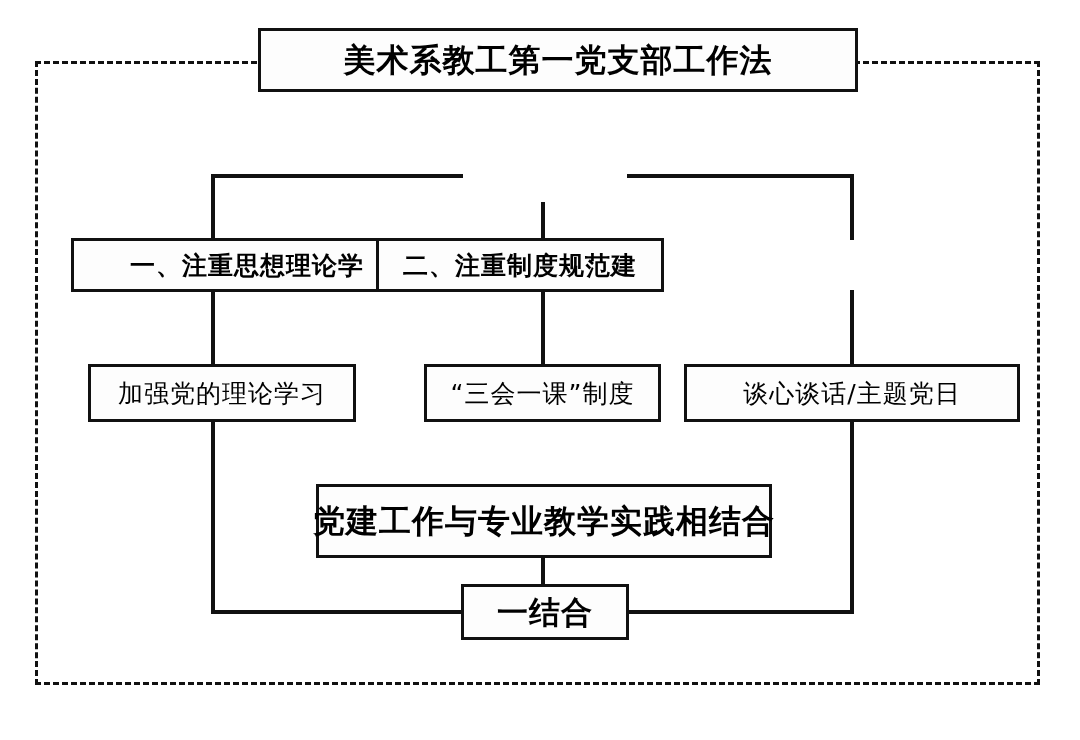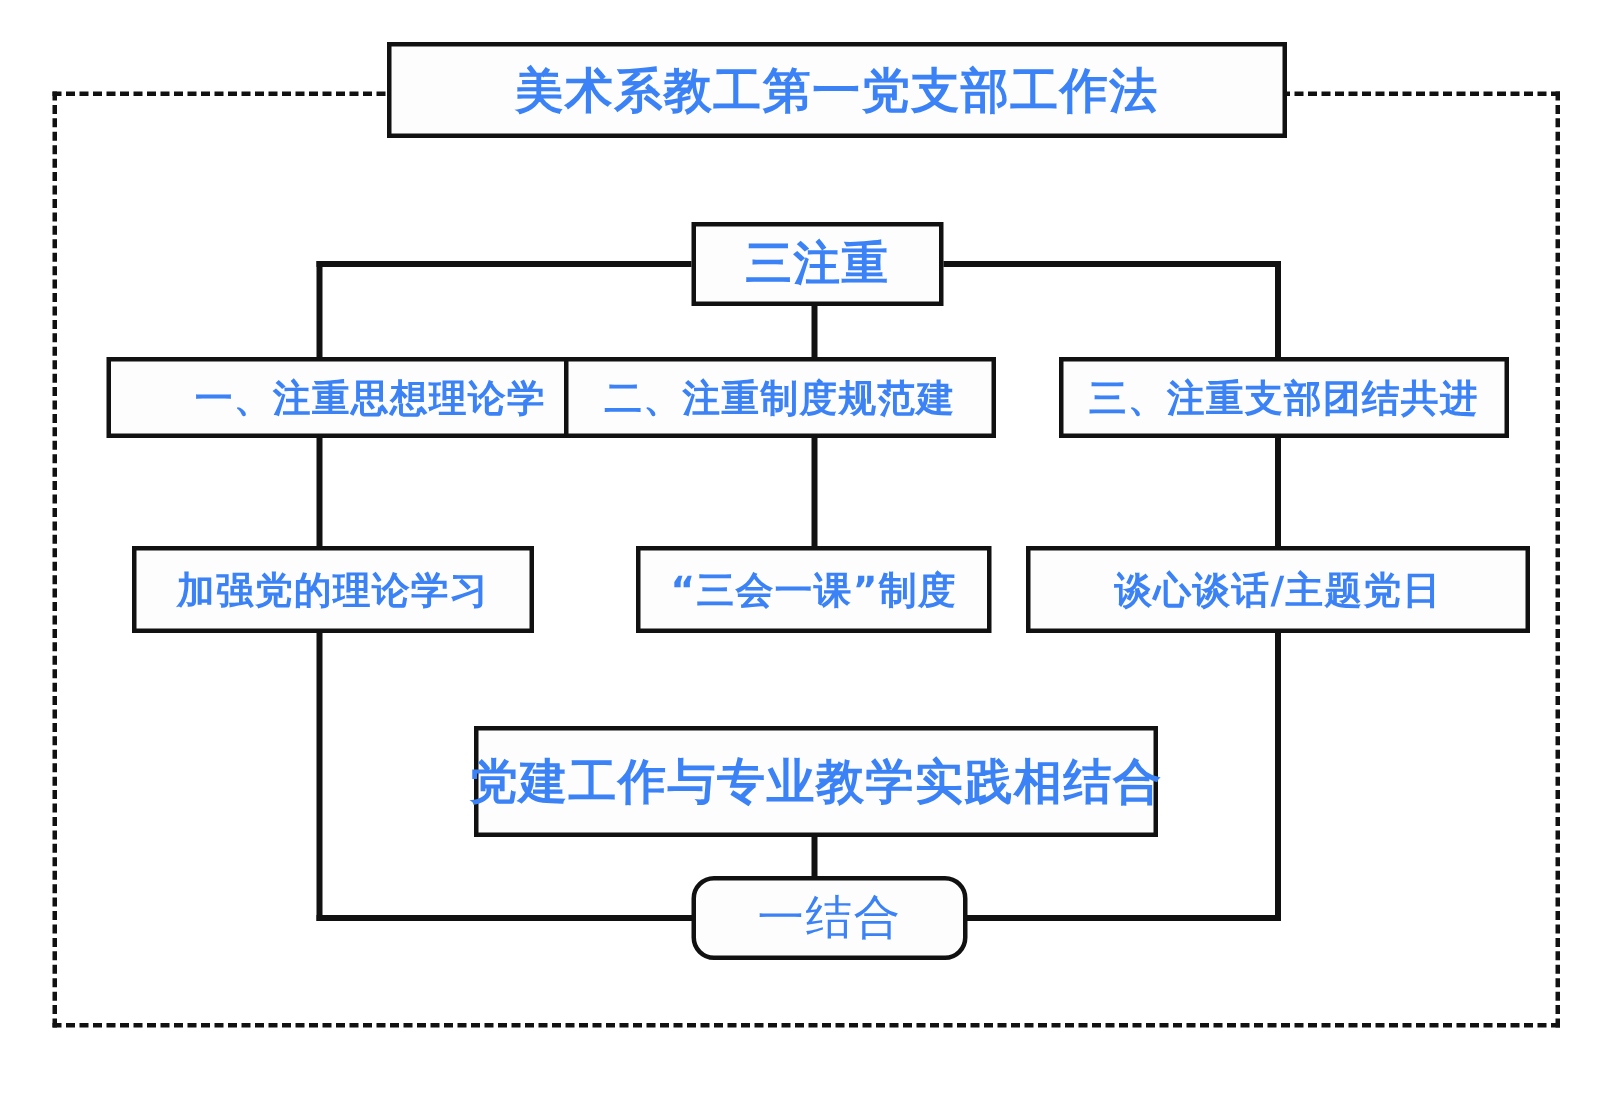--- a/index.html
+++ b/index.html
@@ -35,21 +35,21 @@
     height: 740px;
   }
   .node {
     position: absolute;
     box-sizing: border-box;
     background: #fdfdfd;
     border: 3px solid #111111;
     display: flex;
     align-items: center;
     justify-content: center;
-    color: #3b82f6;
+    color: #000000;
     line-height: 1;
     white-space: nowrap;
     letter-spacing: 1px;
   }
   .node-title {
     left: 258px;
     top: 28px;
     width: 600px;
     height: 64px;
     font-size: 32px;
@@ -69,41 +69,40 @@
     font-size: 25px;
     font-weight: bold;
   }
   .node-branch-1 { left: 71px;  width: 352px; }
   .node-branch-2 { left: 376px; width: 288px; }
   .node-branch-3 { left: 706px; width: 300px; }
   .node-sub {
     top: 364px;
     height: 58px;
     font-size: 25px;
-    font-weight: bold;
+    font-weight: normal;
   }
   .node-sub-1 { left: 88px;  width: 268px; }
   .node-sub-2 { left: 424px; width: 237px; text-align: right; }
   .node-sub-3 { left: 684px; width: 336px; }
   .node-combine {
     left: 316px;
     top: 484px;
     width: 456px;
     height: 74px;
     font-size: 32px;
     font-weight: bold;
   }
   .node-level1-bottom {
     left: 461px;
     top: 584px;
-    width: 184px;
+    width: 168px;
     height: 56px;
     font-size: 31px;
-    font-weight: normal;
-    border-radius: 15px;
+    font-weight: bold;
   }
 </style>
 </head>
 <body>
 
 <div id="canvas">
 
   <div class="dashed-frame"></div>
 
   <svg id="connectors" viewBox="0 0 1080 740">
@@ -126,25 +125,23 @@
 
       <path d="M 213 612 L 461 612"></path>
       <path d="M 629 612 L 852 612"></path>
 
       <path d="M 543 546 L 543 584"></path>
     </g>
   </svg>
 
   <div class="node node-title">美术系教工第一党支部工作法</div>
 
-  <div class="node node-level1">三注重</div>
 
   <div class="node node-branch node-branch-1">一、注重思想理论学</div>
   <div class="node node-branch node-branch-2">二、注重制度规范建</div>
-  <div class="node node-branch node-branch-3">三、注重支部团结共进</div>
 
   <div class="node node-sub node-sub-1">加强党的理论学习</div>
   <div class="node node-sub node-sub-2">“三会一课”制度</div>
   <div class="node node-sub node-sub-3">谈心谈话/主题党日</div>
 
   <div class="node node-combine">党建工作与专业教学实践相结合</div>
 
   <div class="node node-level1-bottom">一结合</div>
 
 </div>

